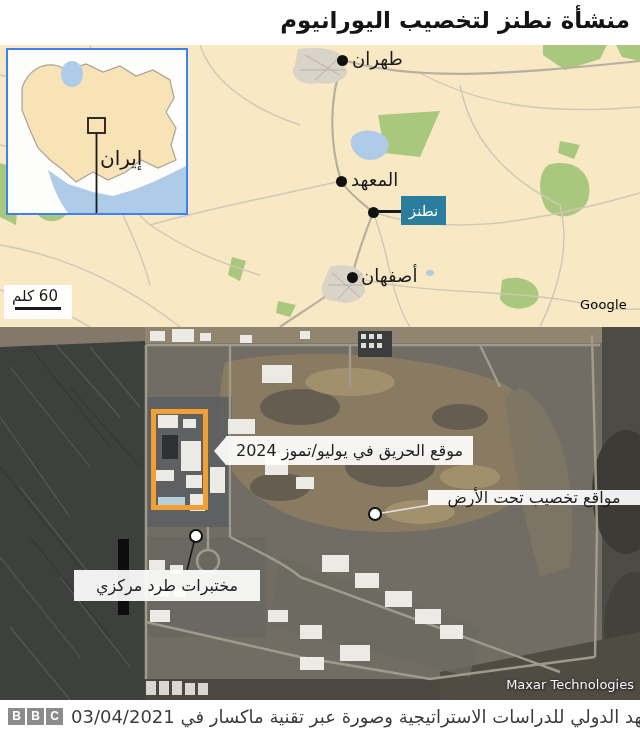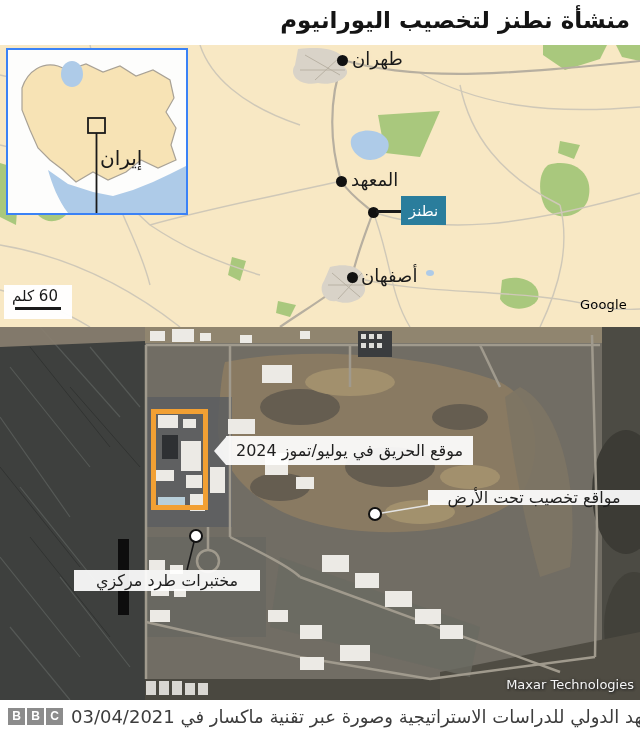--- a/index.html
+++ b/index.html
@@ -32,21 +32,21 @@
   .sat > svg{position:absolute;top:0;left:0;}
   .overlay-lines{position:absolute;top:0;left:0;pointer-events:none;}
   .orange-rect{position:absolute;left:151px;top:82px;width:57px;height:101px;
                border:5px solid #f2a033;box-sizing:border-box;}
   .callout-fire{position:absolute;left:214px;top:109px;display:flex;align-items:center;}
   .arrow-left{width:0;height:0;border-top:14px solid transparent;border-bottom:14px solid transparent;
               border-right:12px solid rgba(255,255,255,.92);}
   .band{background:rgba(255,255,255,.92);color:#1f1f1f;font-size:16px;direction:rtl;
         height:29px;display:flex;align-items:center;padding:0 10px;white-space:nowrap;}
   .band-underground{position:absolute;left:428px;right:0;top:163px;height:15px;justify-content:center;}
-  .band-centrifuge{position:absolute;left:74px;top:243px;width:166px;height:21px;justify-content:center;}
+  .band-centrifuge{position:absolute;left:74px;top:243px;width:166px;height:31px;justify-content:center;}
   .sat-dot{position:absolute;width:14px;height:14px;border-radius:50%;background:#fff;
            border:2.5px solid #121212;box-sizing:border-box;}
   .dot-underground{left:368px;top:180px;}
   .dot-centrifuge{left:189px;top:202px;}
   .maxar{position:absolute;right:6px;top:350px;font-size:13px;color:#f5f5f5;
          text-shadow:0 0 3px rgba(40,40,40,.95),1px 1px 2px rgba(40,40,40,.9);}
   
   .footer{position:absolute;top:700px;left:0;width:640px;height:32px;background:#fff;
           display:flex;align-items:center;padding:0 8px;box-sizing:border-box;gap:8px;}
   .bbc-logo{display:flex;gap:2px;}

